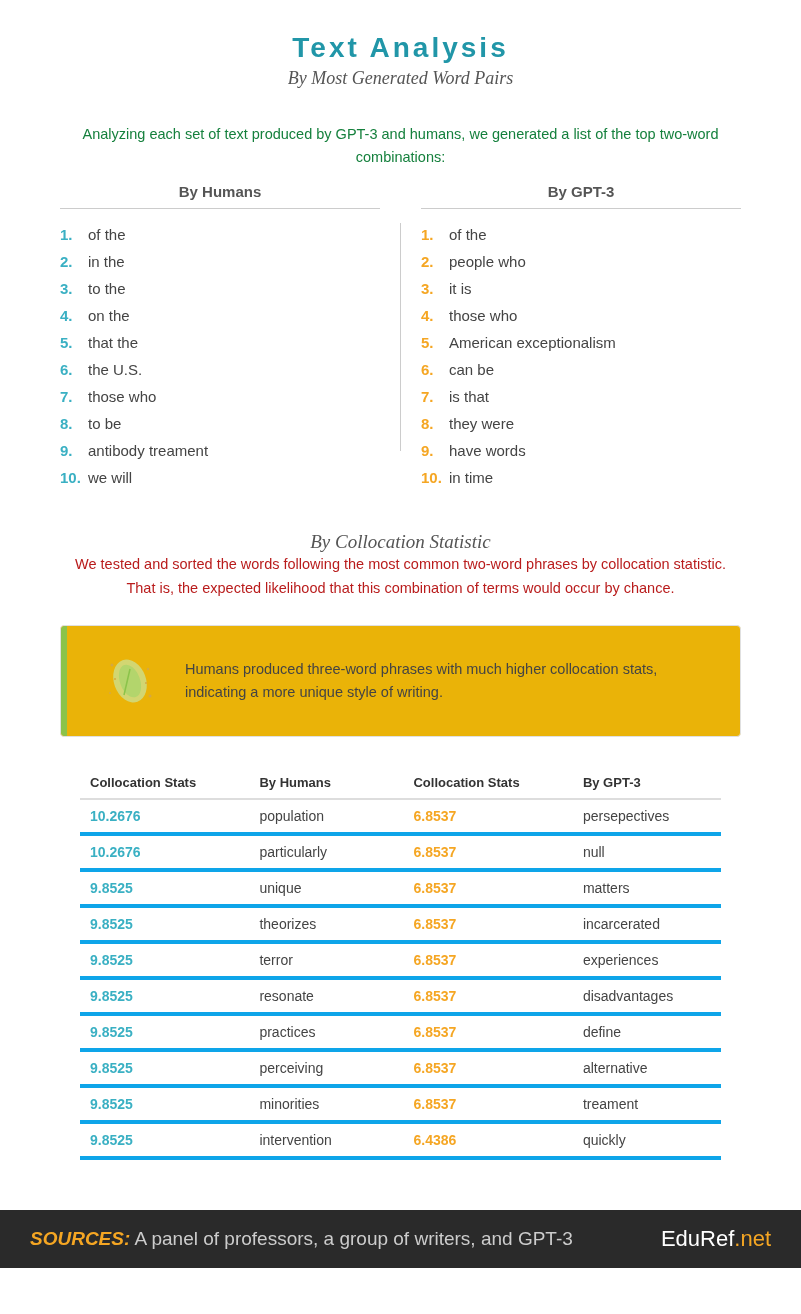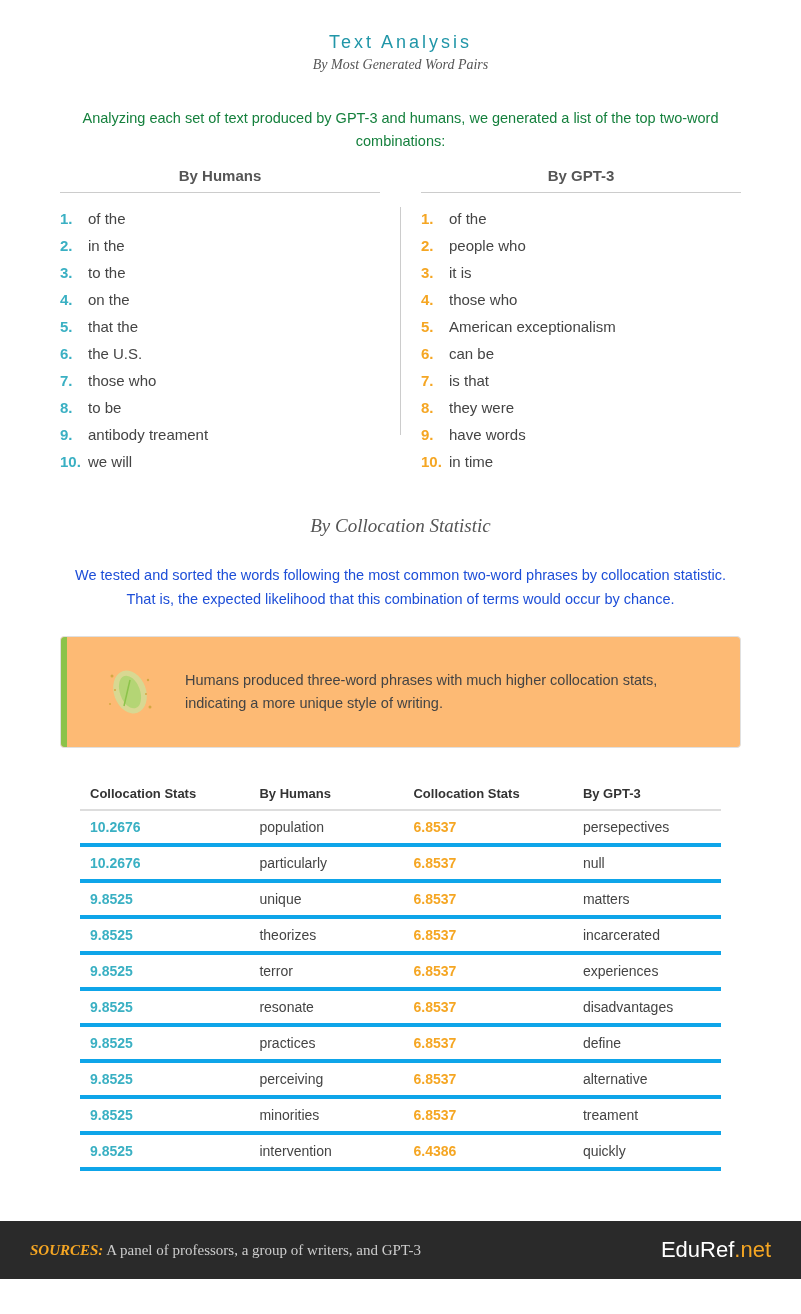--- a/index.html
+++ b/index.html
@@ -15,29 +15,29 @@
       width: 801px;
       background: #fff;
     }
 
     
     .header {
       text-align: center;
       padding: 32px 60px 16px;
     }
     .header-title {
-      font-size: 18px;
-      font-weight: normal;
+      font-size: 28px;
+      font-weight: bold;
       color: #2196a8;
       letter-spacing: 3px;
       font-style: normal;
       font-family: Arial, sans-serif;
     }
     .header-subtitle {
-      font-size: 14px;
+      font-size: 18px;
       font-style: italic;
       color: #555;
       margin-top: 4px;
       font-family: Georgia, serif;
     }
 
     
     .intro-text {
       text-align: center;
       font-size: 14.5px;
@@ -110,38 +110,38 @@
     
     .collocation-section {
       padding: 10px 60px 20px;
     }
 
     .collocation-title {
       text-align: center;
       font-size: 19px;
       font-style: italic;
       color: #555;
-      margin-bottom: 27px;
+      margin-bottom: 0;
       font-family: Georgia, serif;
     }
 
     .collocation-description {
       text-align: center;
       font-size: 14.5px;
-      color: #1d4ed8;
+      color: #b91c1c;
       line-height: 1.65;
       margin-bottom: 24px;
       font-family: Arial, sans-serif;
     }
 
     
     .highlight-box {
       display: flex;
       align-items: center;
-      background: #fdba74;
+      background: #eab308;
       border: 1px solid #e0e0e0;
       border-radius: 4px;
       padding: 20px 24px;
       margin: 0 0 30px;
       position: relative;
     }
 
     .highlight-box-accent {
       position: absolute;
       left: 0;
@@ -221,22 +221,22 @@
     .footer {
       background: #2a2a2a;
       padding: 16px 30px;
       display: flex;
       align-items: center;
       justify-content: space-between;
       margin-top: 30px;
     }
 
     .footer-sources {
-      font-family: Liberation Serif, serif;
-      font-size: 15px;
+      font-family: Liberation Sans, sans-serif;
+      font-size: 19px;
       color: #ccc;
     }
 
     .footer-sources span.sources-label {
       color: #f5a623;
       font-weight: bold;
       font-style: italic;
     }
 
     .footer-brand {

